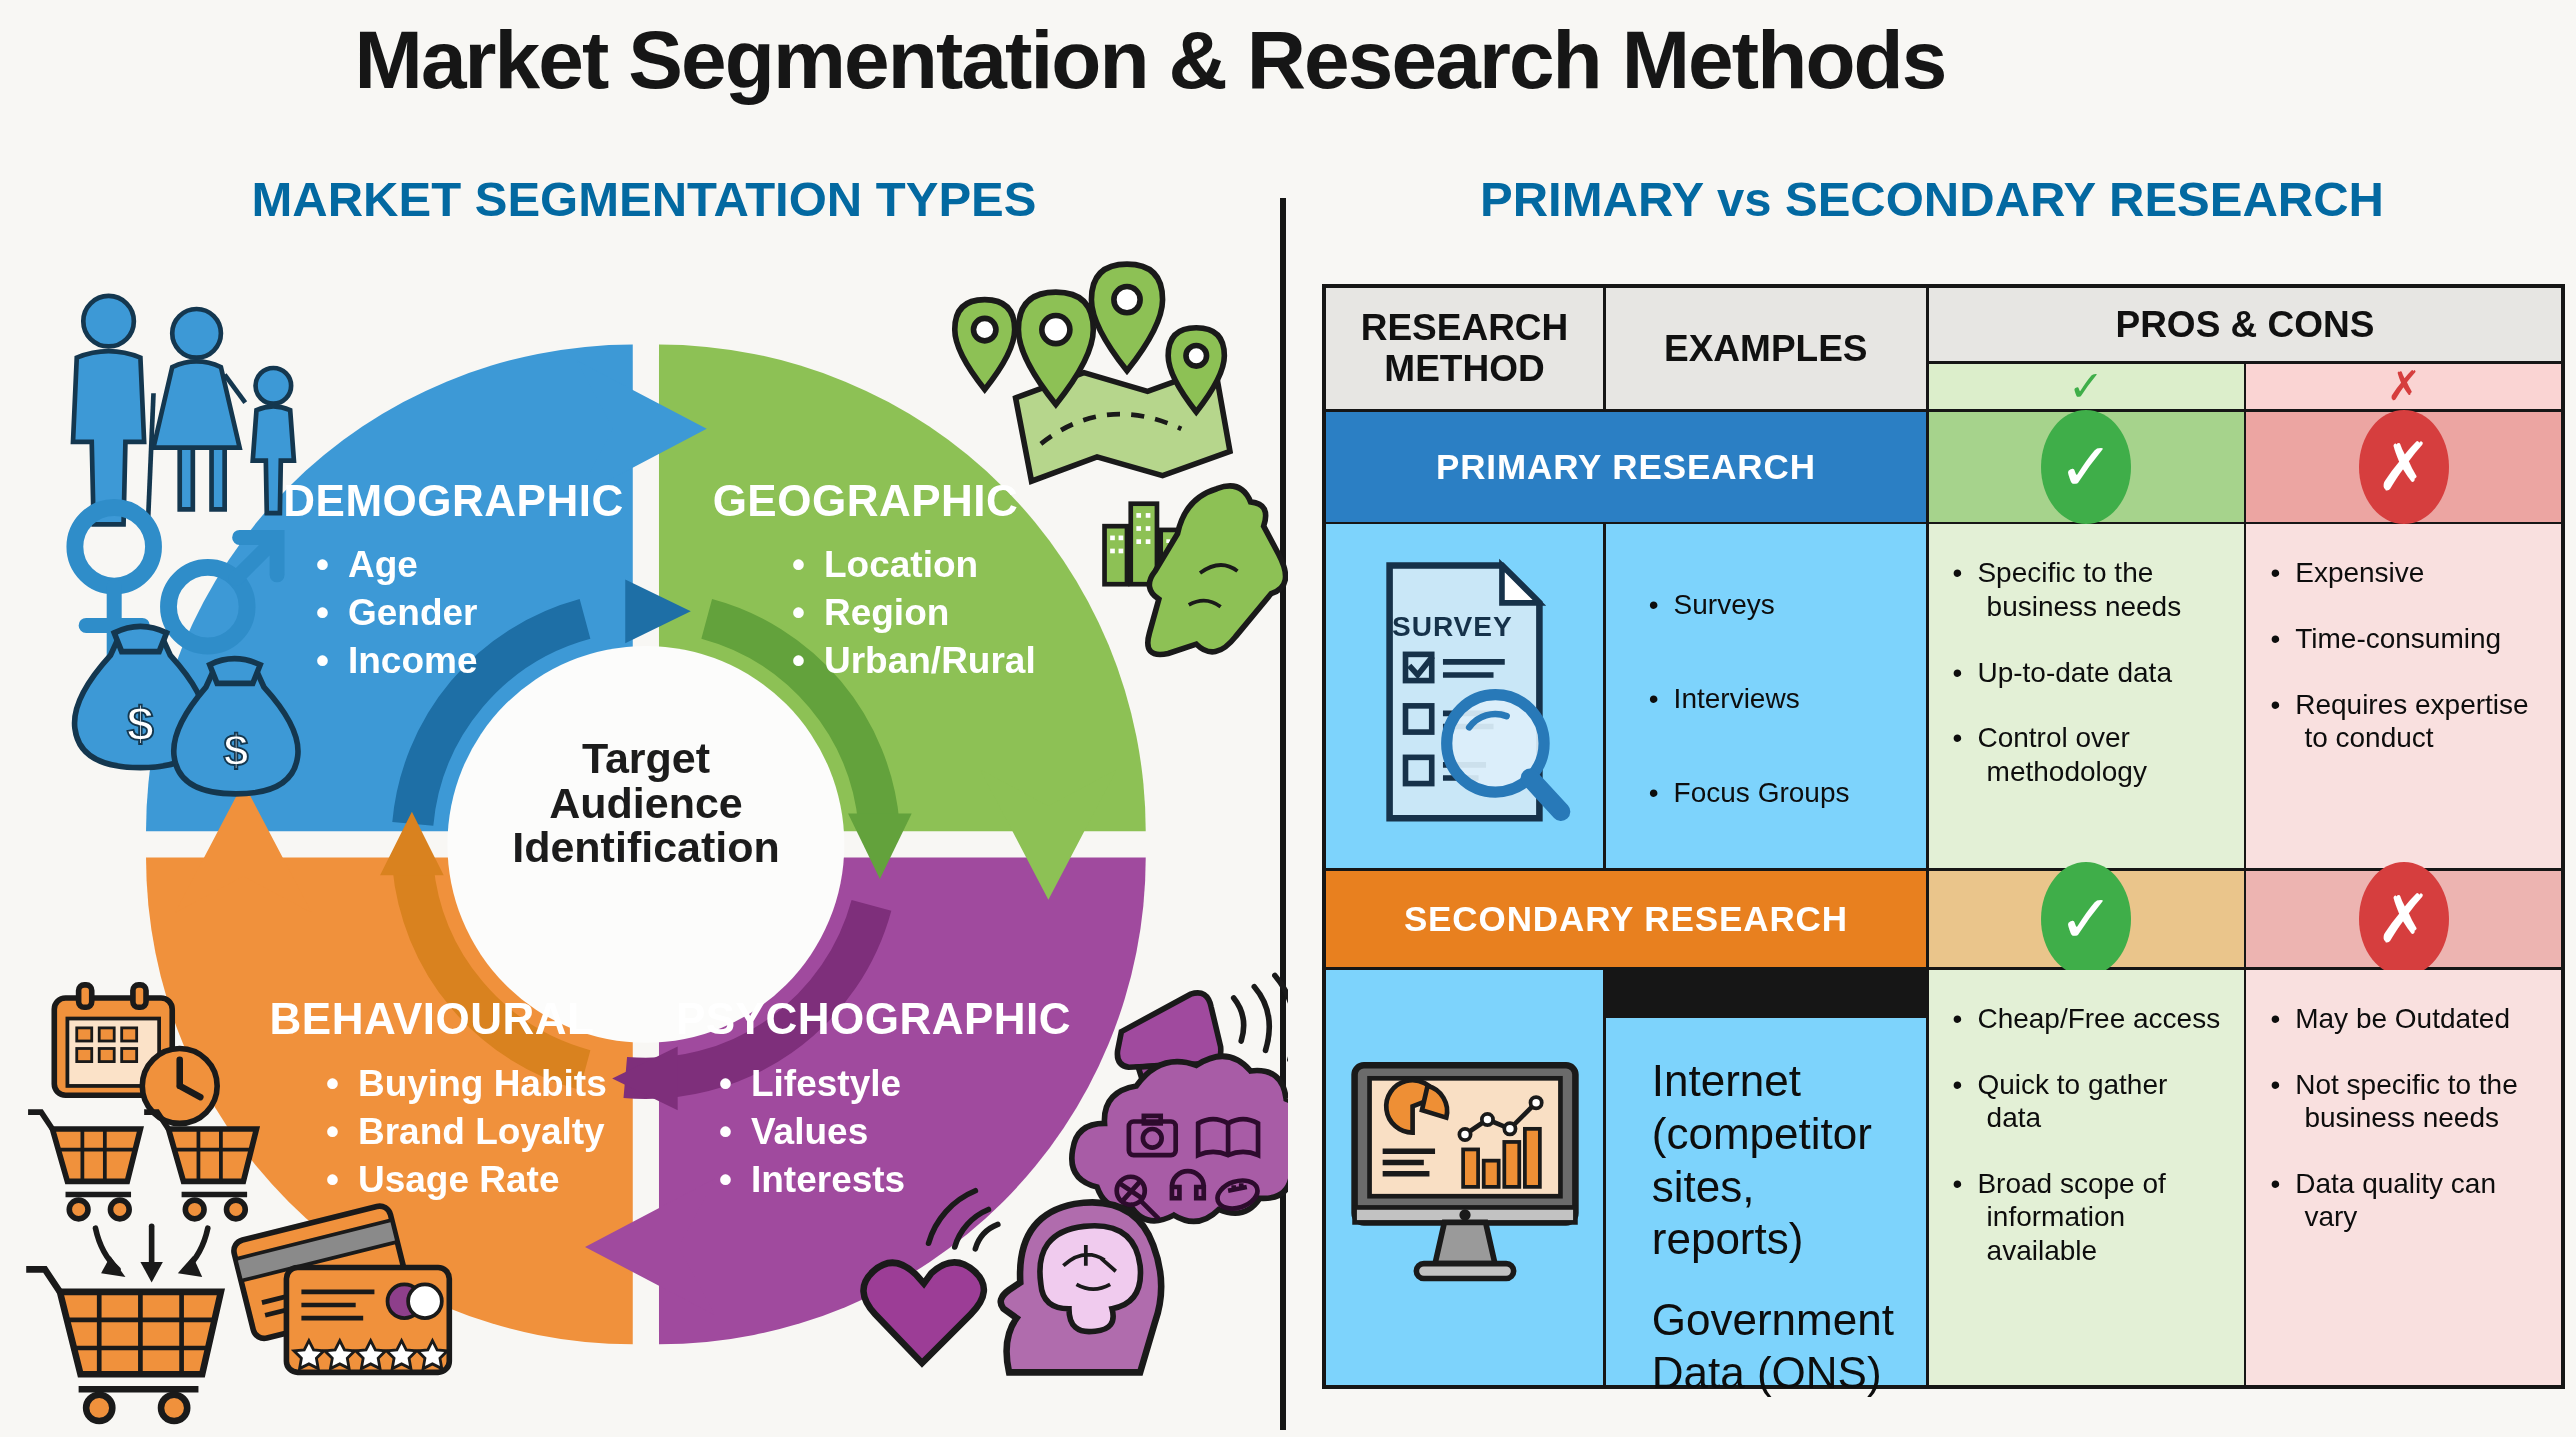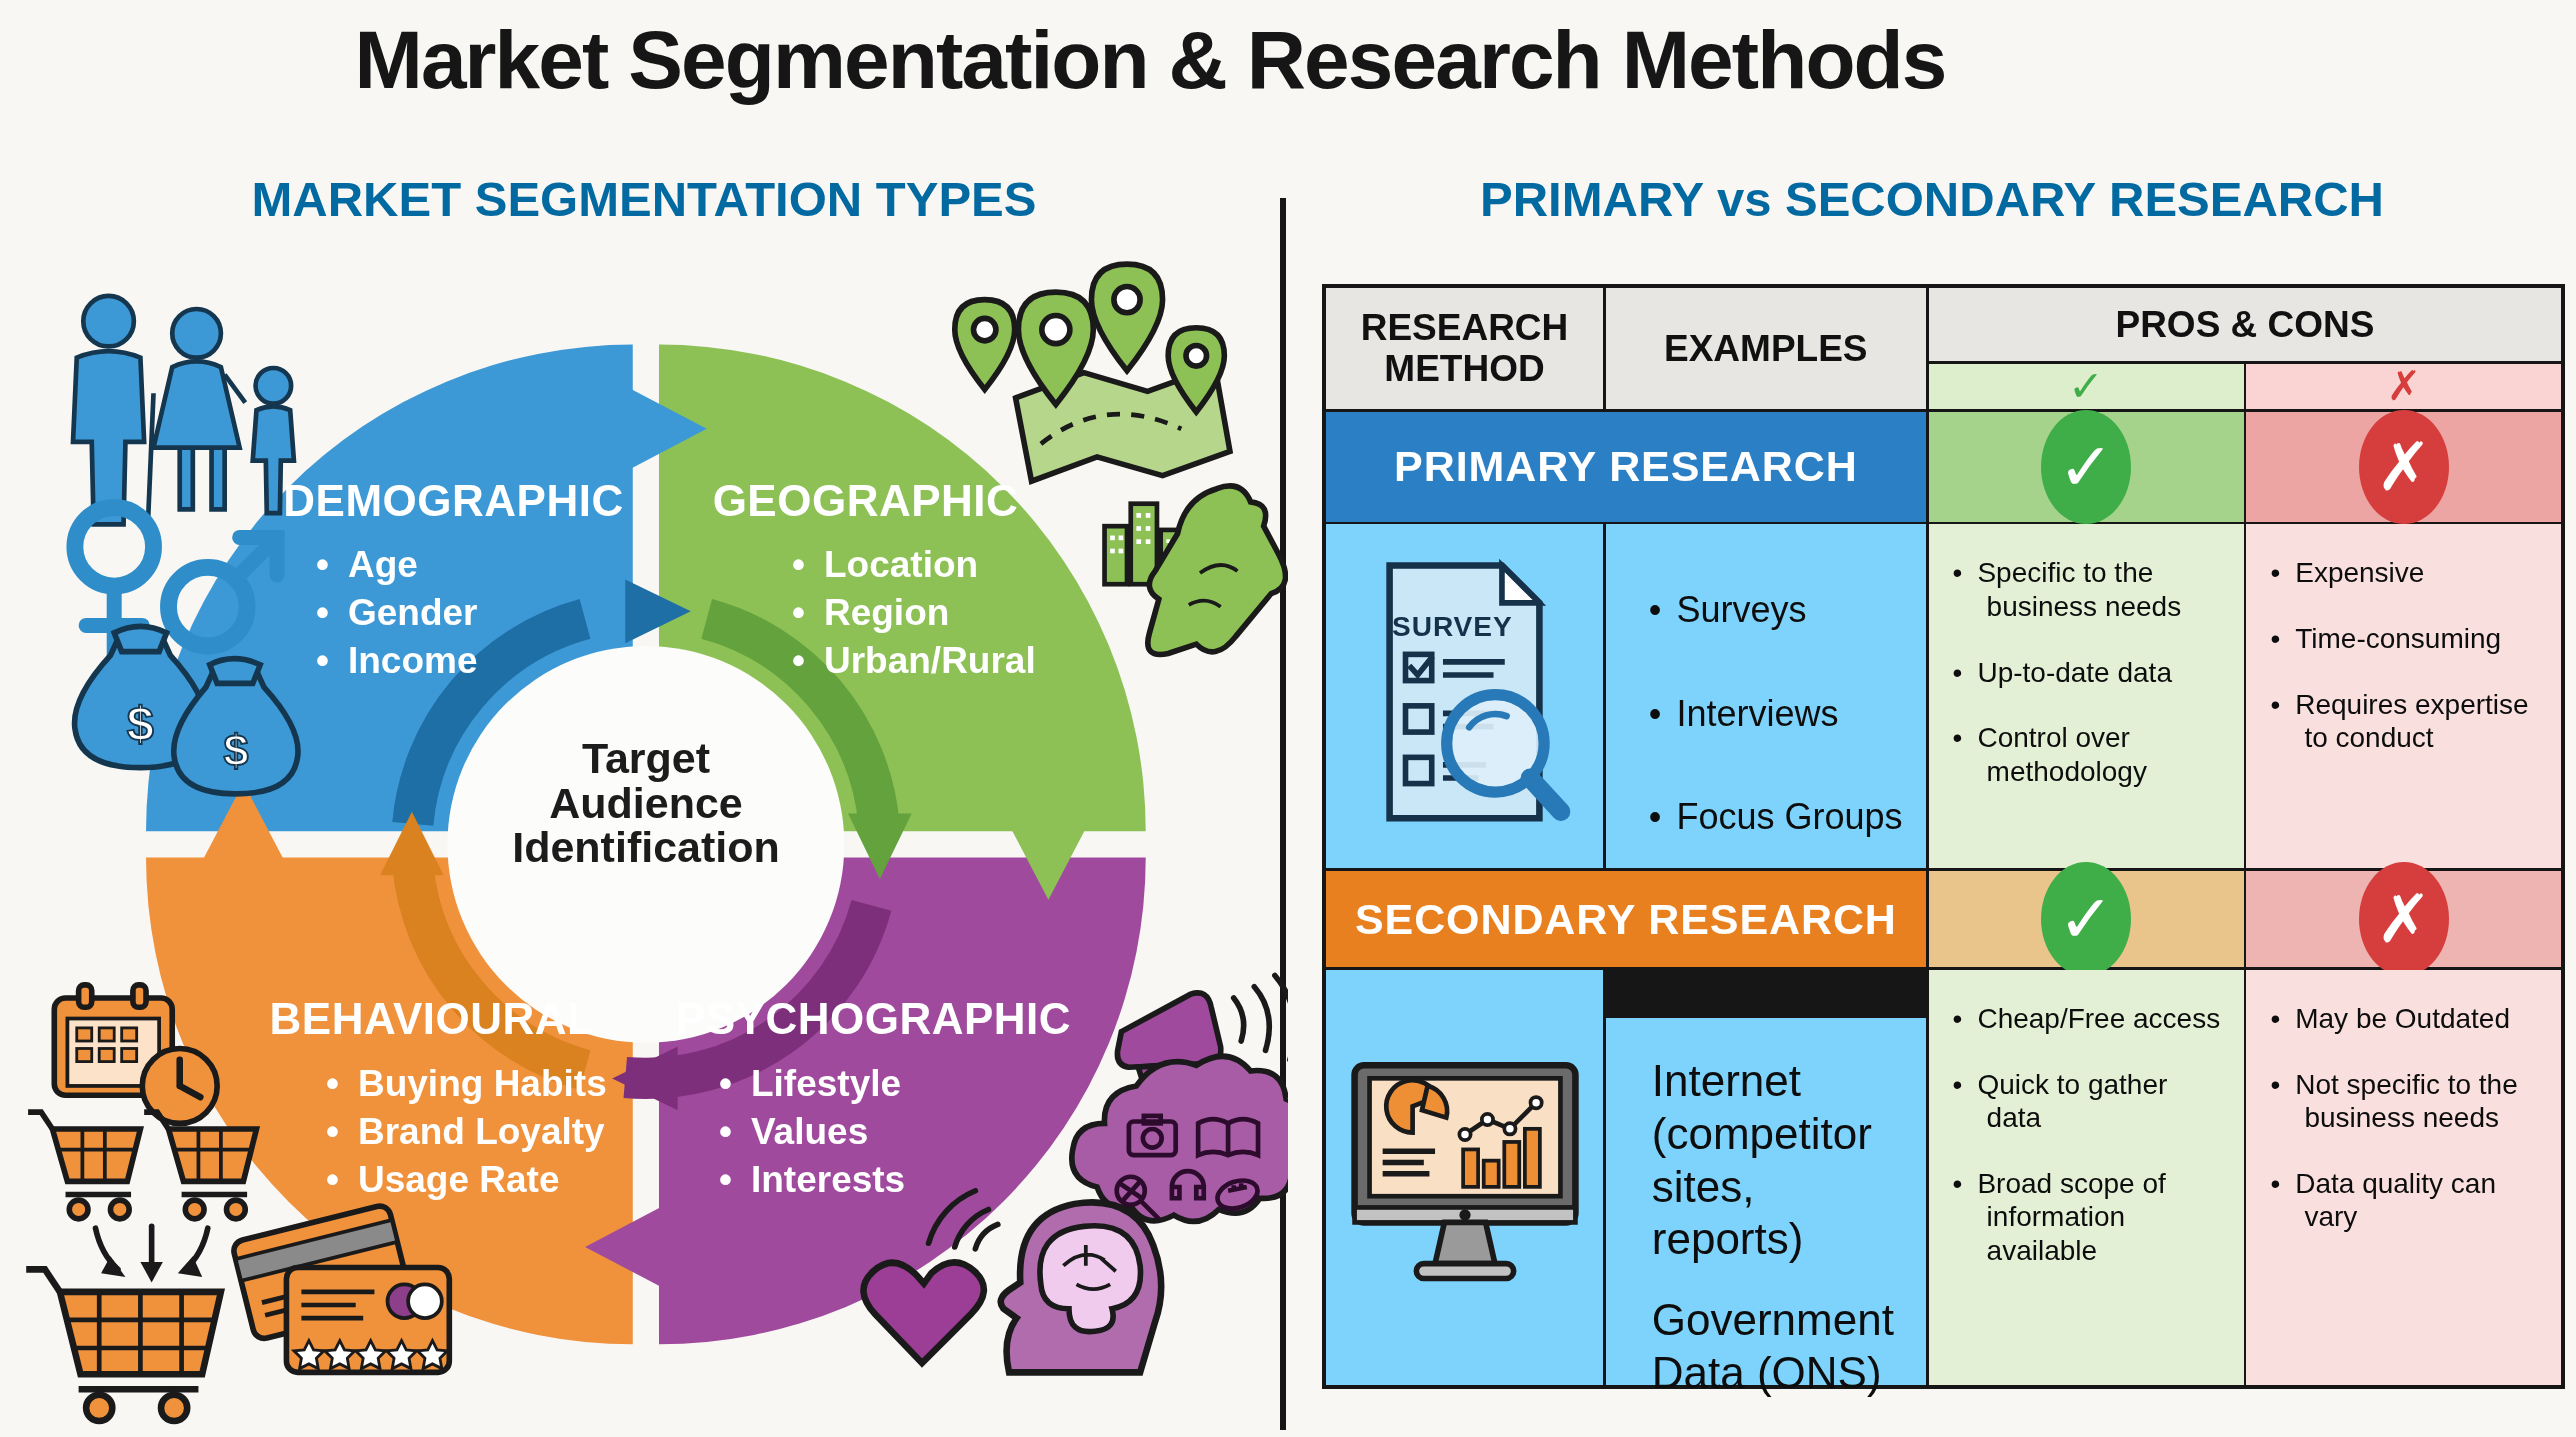--- a/index.html
+++ b/index.html
@@ -32,21 +32,21 @@
   .cell{background:#7dd3fc;position:relative;}
   .hdr{background:#E7E6E3;display:flex;align-items:center;justify-content:center;
        font-size:37px;font-weight:800;text-align:center;line-height:1.12;color:#111;}
   .c-method{grid-column:1;grid-row:1 / span 2;}
   .c-examples{grid-column:2;grid-row:1 / span 2;}
   .c-proscons{grid-column:3 / span 2;grid-row:1;}
   .sub-check{grid-column:3;grid-row:2;background:#DCEECB;display:flex;align-items:center;justify-content:center;
              font-size:43px;font-weight:800;color:#3FAE49;}
   .sub-cross{grid-column:4;grid-row:2;background:#FAD4D3;display:flex;align-items:center;justify-content:center;
              font-size:41px;font-weight:800;color:#D63E3E;}
-  .row-label{display:flex;align-items:center;justify-content:center;font-size:43px;font-weight:800;
+  .row-label{display:flex;align-items:center;justify-content:center;font-size:35px;font-weight:800;
              color:#fff;letter-spacing:0.9px;}
   .primary-label{grid-column:1 / span 2;grid-row:3;background:#2B7FC4;}
   .secondary-label{grid-column:1 / span 2;grid-row:5;background:#E8801F;}
   .badge-cell{display:flex;align-items:center;justify-content:center;}
   .p-check{grid-column:3;grid-row:3;background:#A6D38C;}
   .p-cross{grid-column:4;grid-row:3;background:#ECA5A2;}
   .s-check{grid-column:3;grid-row:5;background:#EAC58B;}
   .s-cross{grid-column:4;grid-row:5;background:#EDB4B1;}
   .badge{width:90px;height:114px;border-radius:50%;display:flex;align-items:center;justify-content:center;
          font-size:67px;font-weight:800;color:#fff;}
@@ -57,21 +57,21 @@
   .s-icon{grid-column:1;grid-row:6;}
   .p-ex{grid-column:2;grid-row:4;}
   .s-ex{grid-column:2;grid-row:6;}
   .p-pros{grid-column:3;grid-row:4;background:#E3F0D6;}
   .p-cons{grid-column:4;grid-row:4;background:#F9E0DF;}
   .s-pros{grid-column:3;grid-row:6;background:#E3F0D6;}
   .s-cons{grid-column:4;grid-row:6;background:#F9E0DF;}
   .cell-list{list-style:none;margin:0;padding:32px 17px 9.4px 24px;font-size:28px;color:#0d0d0d;line-height:1.2;}
   .cell-list li{margin-bottom:32px;padding-left:34px;text-indent:-34px;}
   .cell-list.bul li::before{content:"•";margin-right:15px;}
-  .examples-list{font-size:36px;padding-top:64px;padding-left:43px;}
+  .examples-list{font-size:28px;padding-top:64px;padding-left:43px;}
   .examples-list li{margin-bottom:60px;}
   .plain-list{font-size:44px;padding-top:37px;padding-left:46px;margin-top:48px;}
   .plain-list li{margin-bottom:28px;padding-left:0;text-indent:0;}
 </style>
 </head>
 <body>
 
 <div class="canvas">
 
   <div class="abs main-title">Market Segmentation &amp; Research Methods</div>

